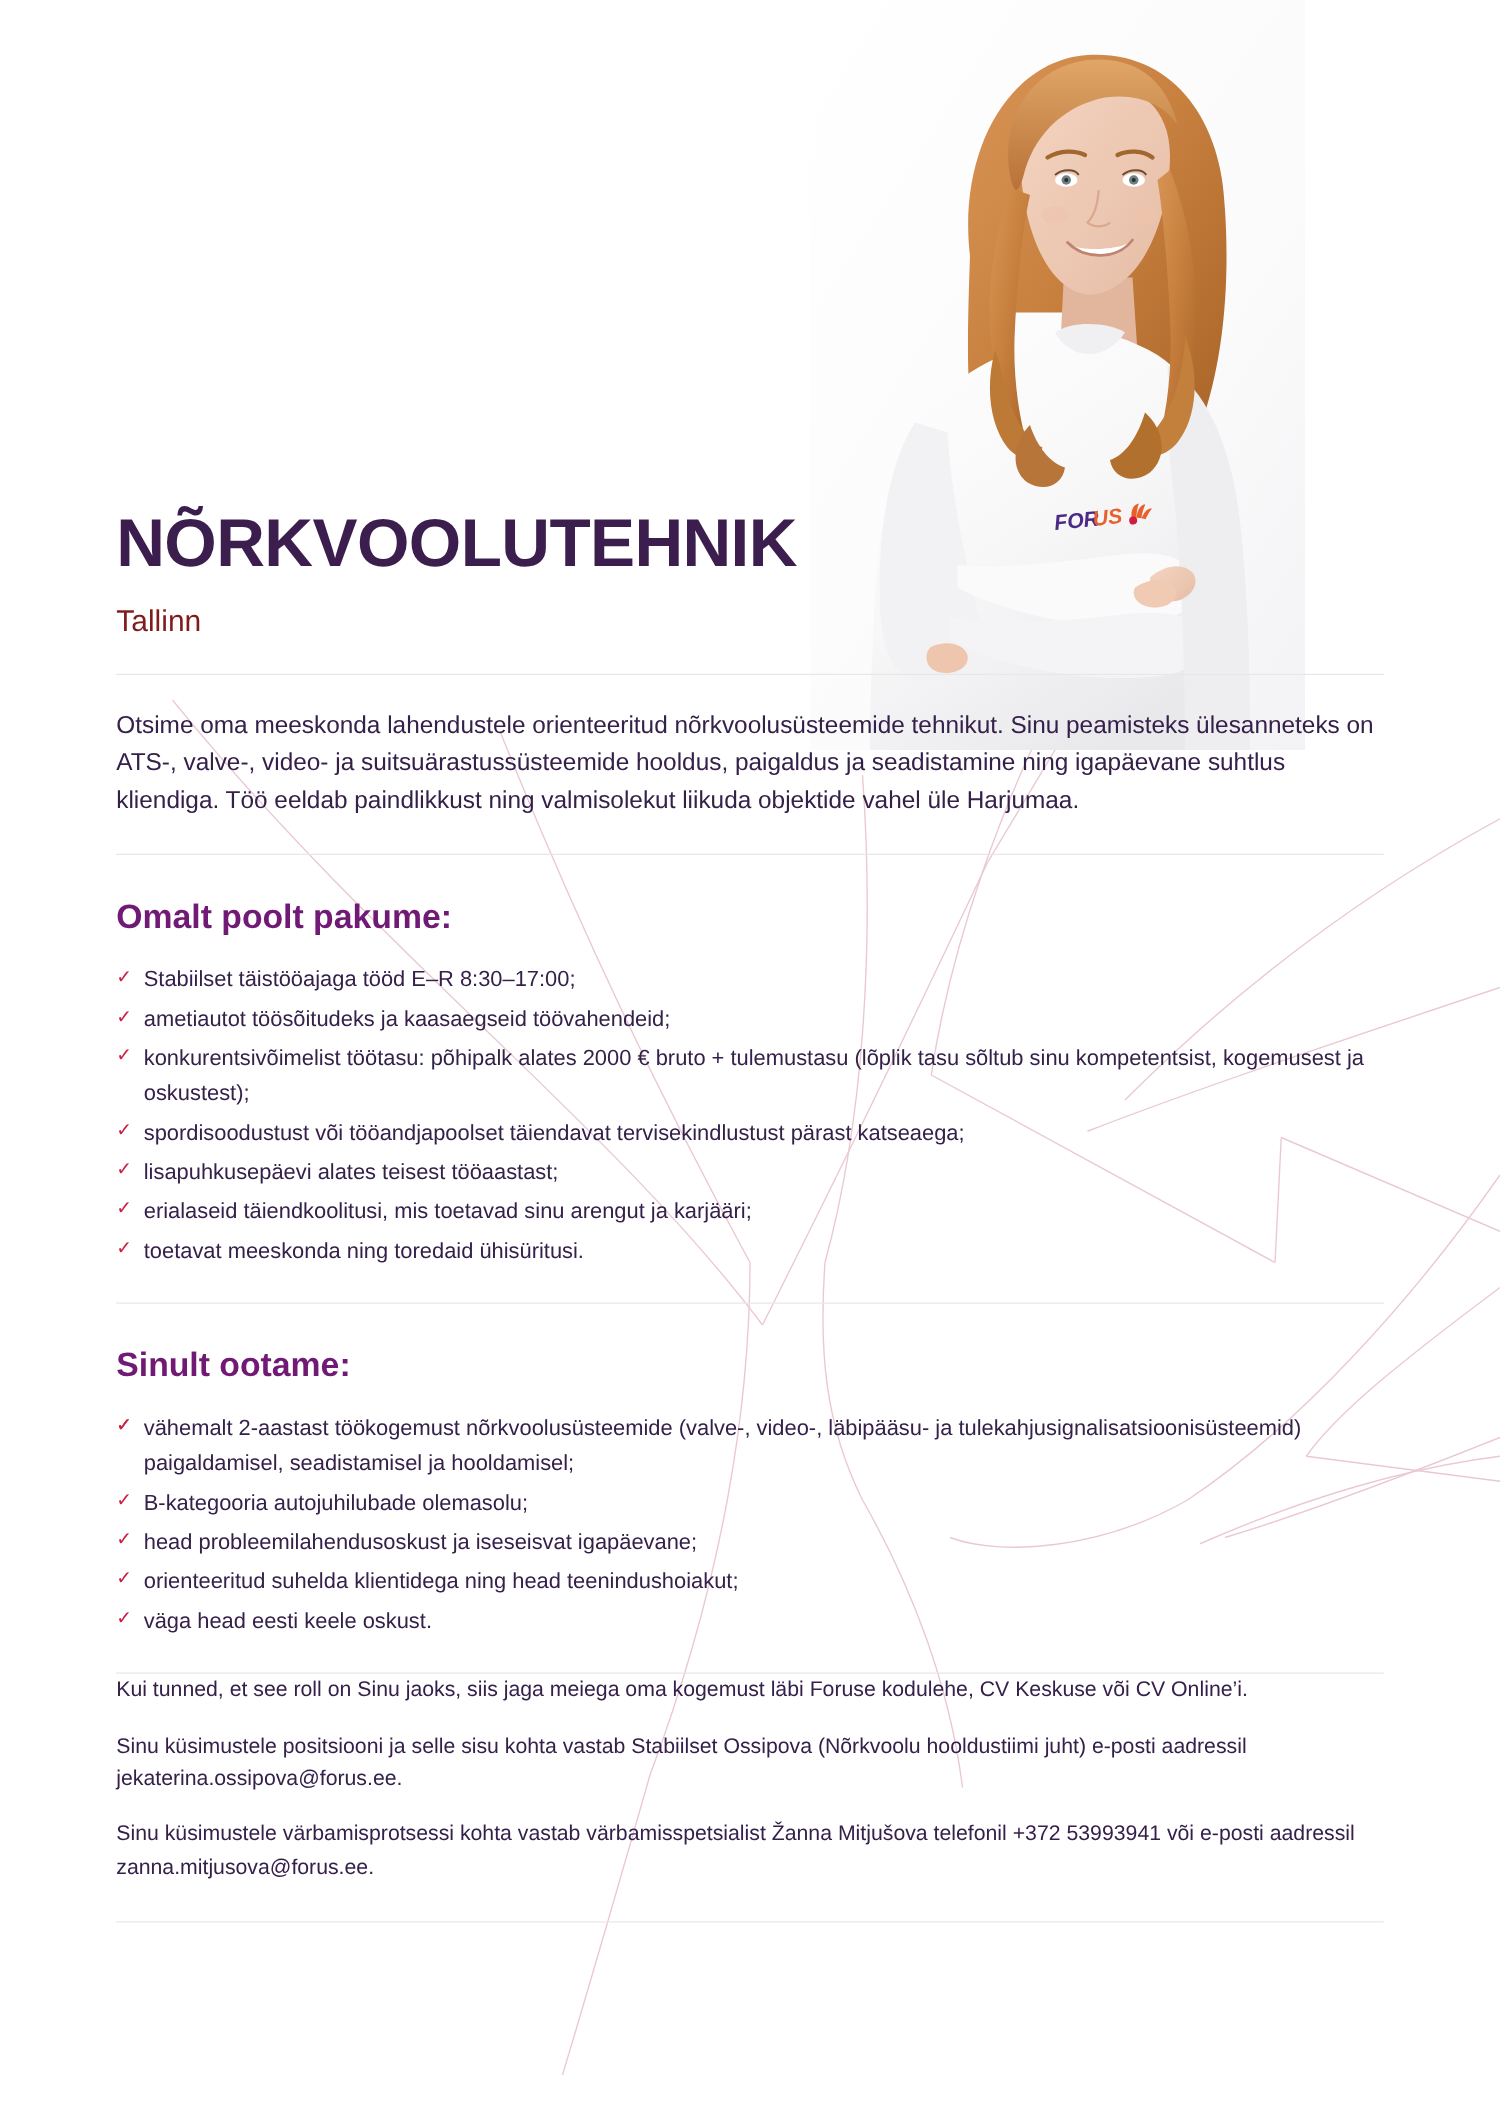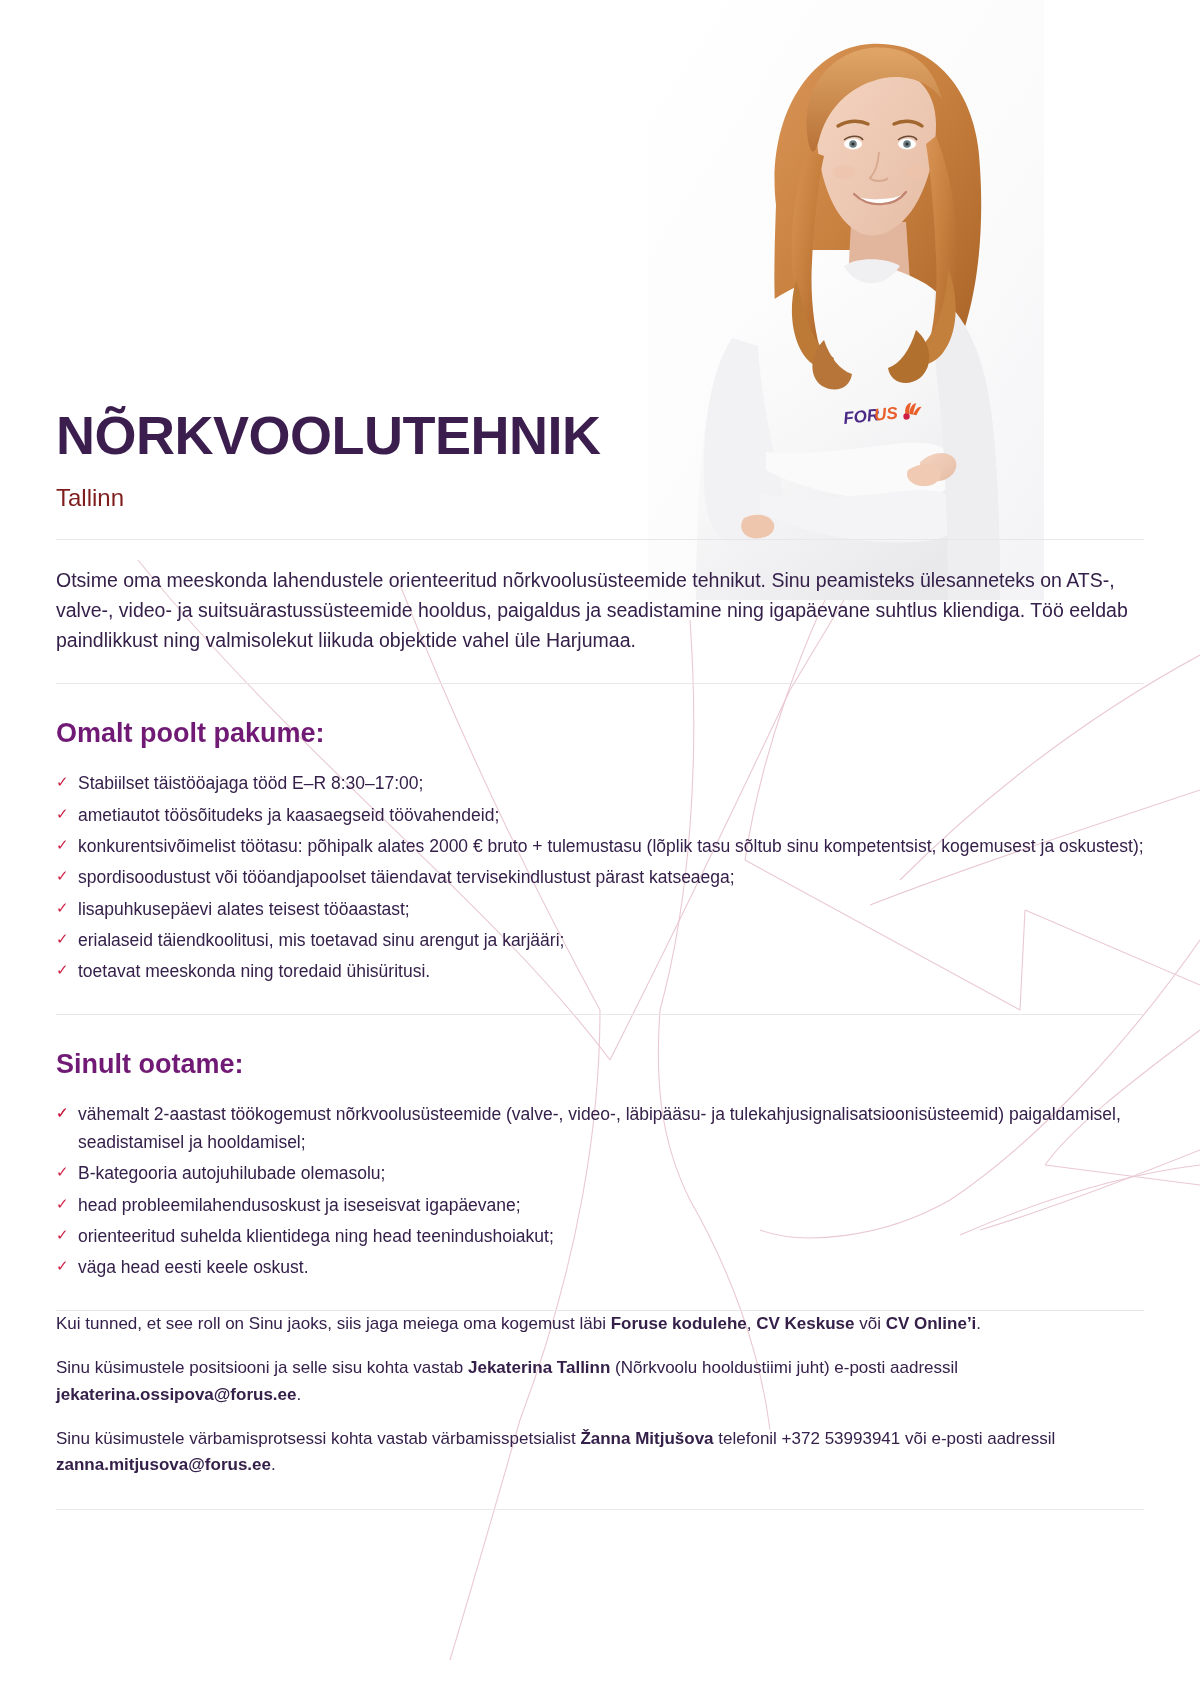--- a/index.html
+++ b/index.html
@@ -38,21 +38,21 @@
     height: 600px;
     z-index: 1;
     overflow: hidden;
   }
   #hero-photo svg { display: block; width: 100%; height: 100%; }
 
   
   #content {
     position: relative;
     z-index: 2;
-    padding: 0 56px;
+    padding: 0 93px;
   }
 
   .spacer-top { height: 408px; }
 
   .job-title {
     font-size: 54px;
     font-weight: bold;
     color: #3b1d4e;
     letter-spacing: -0.5px;
     line-height: 1.02;
@@ -117,21 +117,21 @@
     line-height: 1.78;
   }
 
   .apply-body p {
     font-size: 17px;
     line-height: 1.55;
     color: #35204a;
     margin-top: 18px;
   }
   .apply-body p:first-child { margin-top: 0; }
-  .apply-body b { font-weight: bold; }
+  .apply-body b { font-weight: normal; }
 
   .rule-light {
     height: 1px;
     background: #ebe8ec;
     margin-top: 30px;
   }
 </style>
 </head>
 <body>
 
@@ -320,20 +320,20 @@
           <li><span class="tick">✓</span><span>orienteeritud suhelda klientidega ning head teenindushoiakut;</span></li>
           <li><span class="tick">✓</span><span>väga head eesti keele oskust.</span></li>
         </ul>
     </div>
 
     <div class="rule"></div>
 
     <div class="section">
       <div class="apply-body">
         <p id="apply-p1">Kui tunned, et see roll on Sinu jaoks, siis jaga meiega oma kogemust läbi <b>Foruse kodulehe</b>, <b>CV Keskuse</b> või <b>CV Online’i</b>.</p>
-        <p id="apply-p2">Sinu küsimustele positsiooni ja selle sisu kohta vastab <b>Jekaterina Tallinn</b> (Nõrkvoolu hooldustiimi juht) e-posti aadressil <b>jekaterina.ossipova@forus.ee</b>.</p>
+        <p id="apply-p2">Sinu küsimustele positsiooni ja selle sisu kohta vastab <b>Stabiilset Ossipova</b> (Nõrkvoolu hooldustiimi juht) e-posti aadressil <b>jekaterina.ossipova@forus.ee</b>.</p>
         <p id="apply-p3">Sinu küsimustele värbamisprotsessi kohta vastab värbamisspetsialist <b>Žanna Mitjušova</b> telefonil +372 53993941 või e-posti aadressil <b>zanna.mitjusova@forus.ee</b>.</p>
       </div>
       <div class="rule-light"></div>
     </div>
 
   </div>
 </div>
 
 </body></html>

